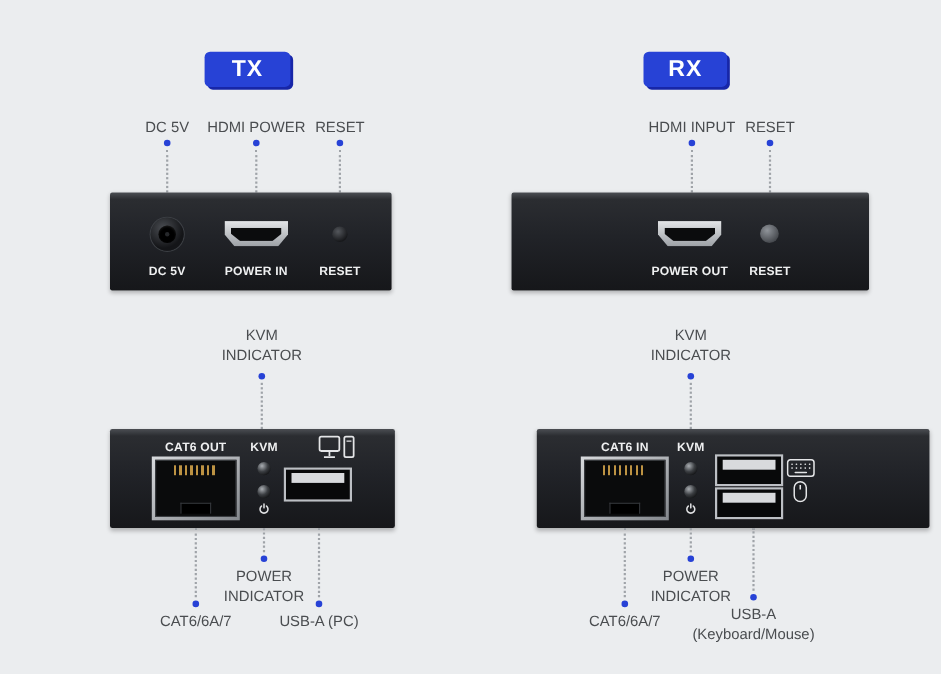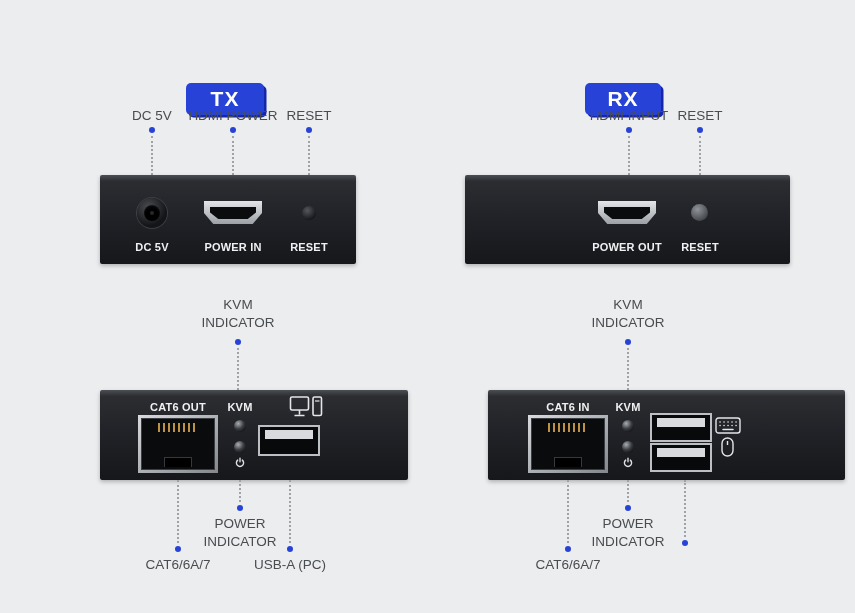--- a/index.html
+++ b/index.html
@@ -5,21 +5,21 @@
   html,body { margin:0; padding:0; background:#ebedef; }
   .canvas {
     position:relative; width:855px; height:613px;
     background:#ebedef; overflow:hidden;
     font-family:"Liberation Sans", sans-serif;
   }
   .badge {
     position:absolute; background:#2742d6; color:#ffffff;
     font-weight:bold; font-size:21px; letter-spacing:1px;
     display:flex; align-items:center; justify-content:center;
-    border-radius:5px; box-shadow:2.5px 2.5px 0 #1726a8;margin-top:36px;
+    border-radius:5px; box-shadow:2.5px 2.5px 0 #1726a8;
   }
   .callout {
     position:absolute; transform:translateX(-50%);
     color:#4a4d50; font-size:13.5px; line-height:18px;
     text-align:center; white-space:nowrap;
   }
   .leader { position:absolute; width:6px; margin-left:-3px; }
   .leader .dot {
     position:absolute; left:0; width:6px; height:6px;
     border-radius:50%; background:#2742d6;
@@ -124,21 +124,21 @@
 
   <div class="callout" style="left:238px;top:296px;">
     <span style="display:block;">KVM</span>
     <span style="display:block;">INDICATOR</span>
   </div>
   <div class="leader down" style="left:238px;top:339px;height:51px;">
     <span class="dot"></span>
       <span class="dash"></span>
   </div>
 
-  <div class="panel" style="left:100px;top:390px;width:308px;height:90px;">
+  <div class="panel" style="left:100px;top:390px;width:259px;height:90px;">
     <div class="plabel" style="left:78px;top:11px;">CAT6 OUT</div>
     <div class="rj45" style="left:38px;top:25px;width:80px;height:58px;">
       <div class="inner">
         <div class="pins"></div>
         <div class="notch"></div>
       </div>
     </div>
     <div class="plabel" style="left:140px;top:11px;">KVM</div>
     <div class="led" style="left:134px;top:30px;"></div>
     <div class="led" style="left:134px;top:51px;"></div>
@@ -241,14 +241,18 @@
   </div>
   <div class="leader up" style="left:685px;top:480px;height:66px;">
     <span class="dash"></span>
       <span class="dot"></span>
   </div>
   <div class="callout" style="left:628px;top:515px;">
     <span style="display:block;">POWER</span>
     <span style="display:block;">INDICATOR</span>
   </div>
   <div class="callout" style="left:568px;top:556px;">CAT6/6A/7</div>
+  <div class="callout" style="left:685px;top:550px;">
+    <span style="display:block;">USB-A</span>
+    <span style="display:block;">(Keyboard/Mouse)</span>
+  </div>
 
 </div>
 
 </body></html>

